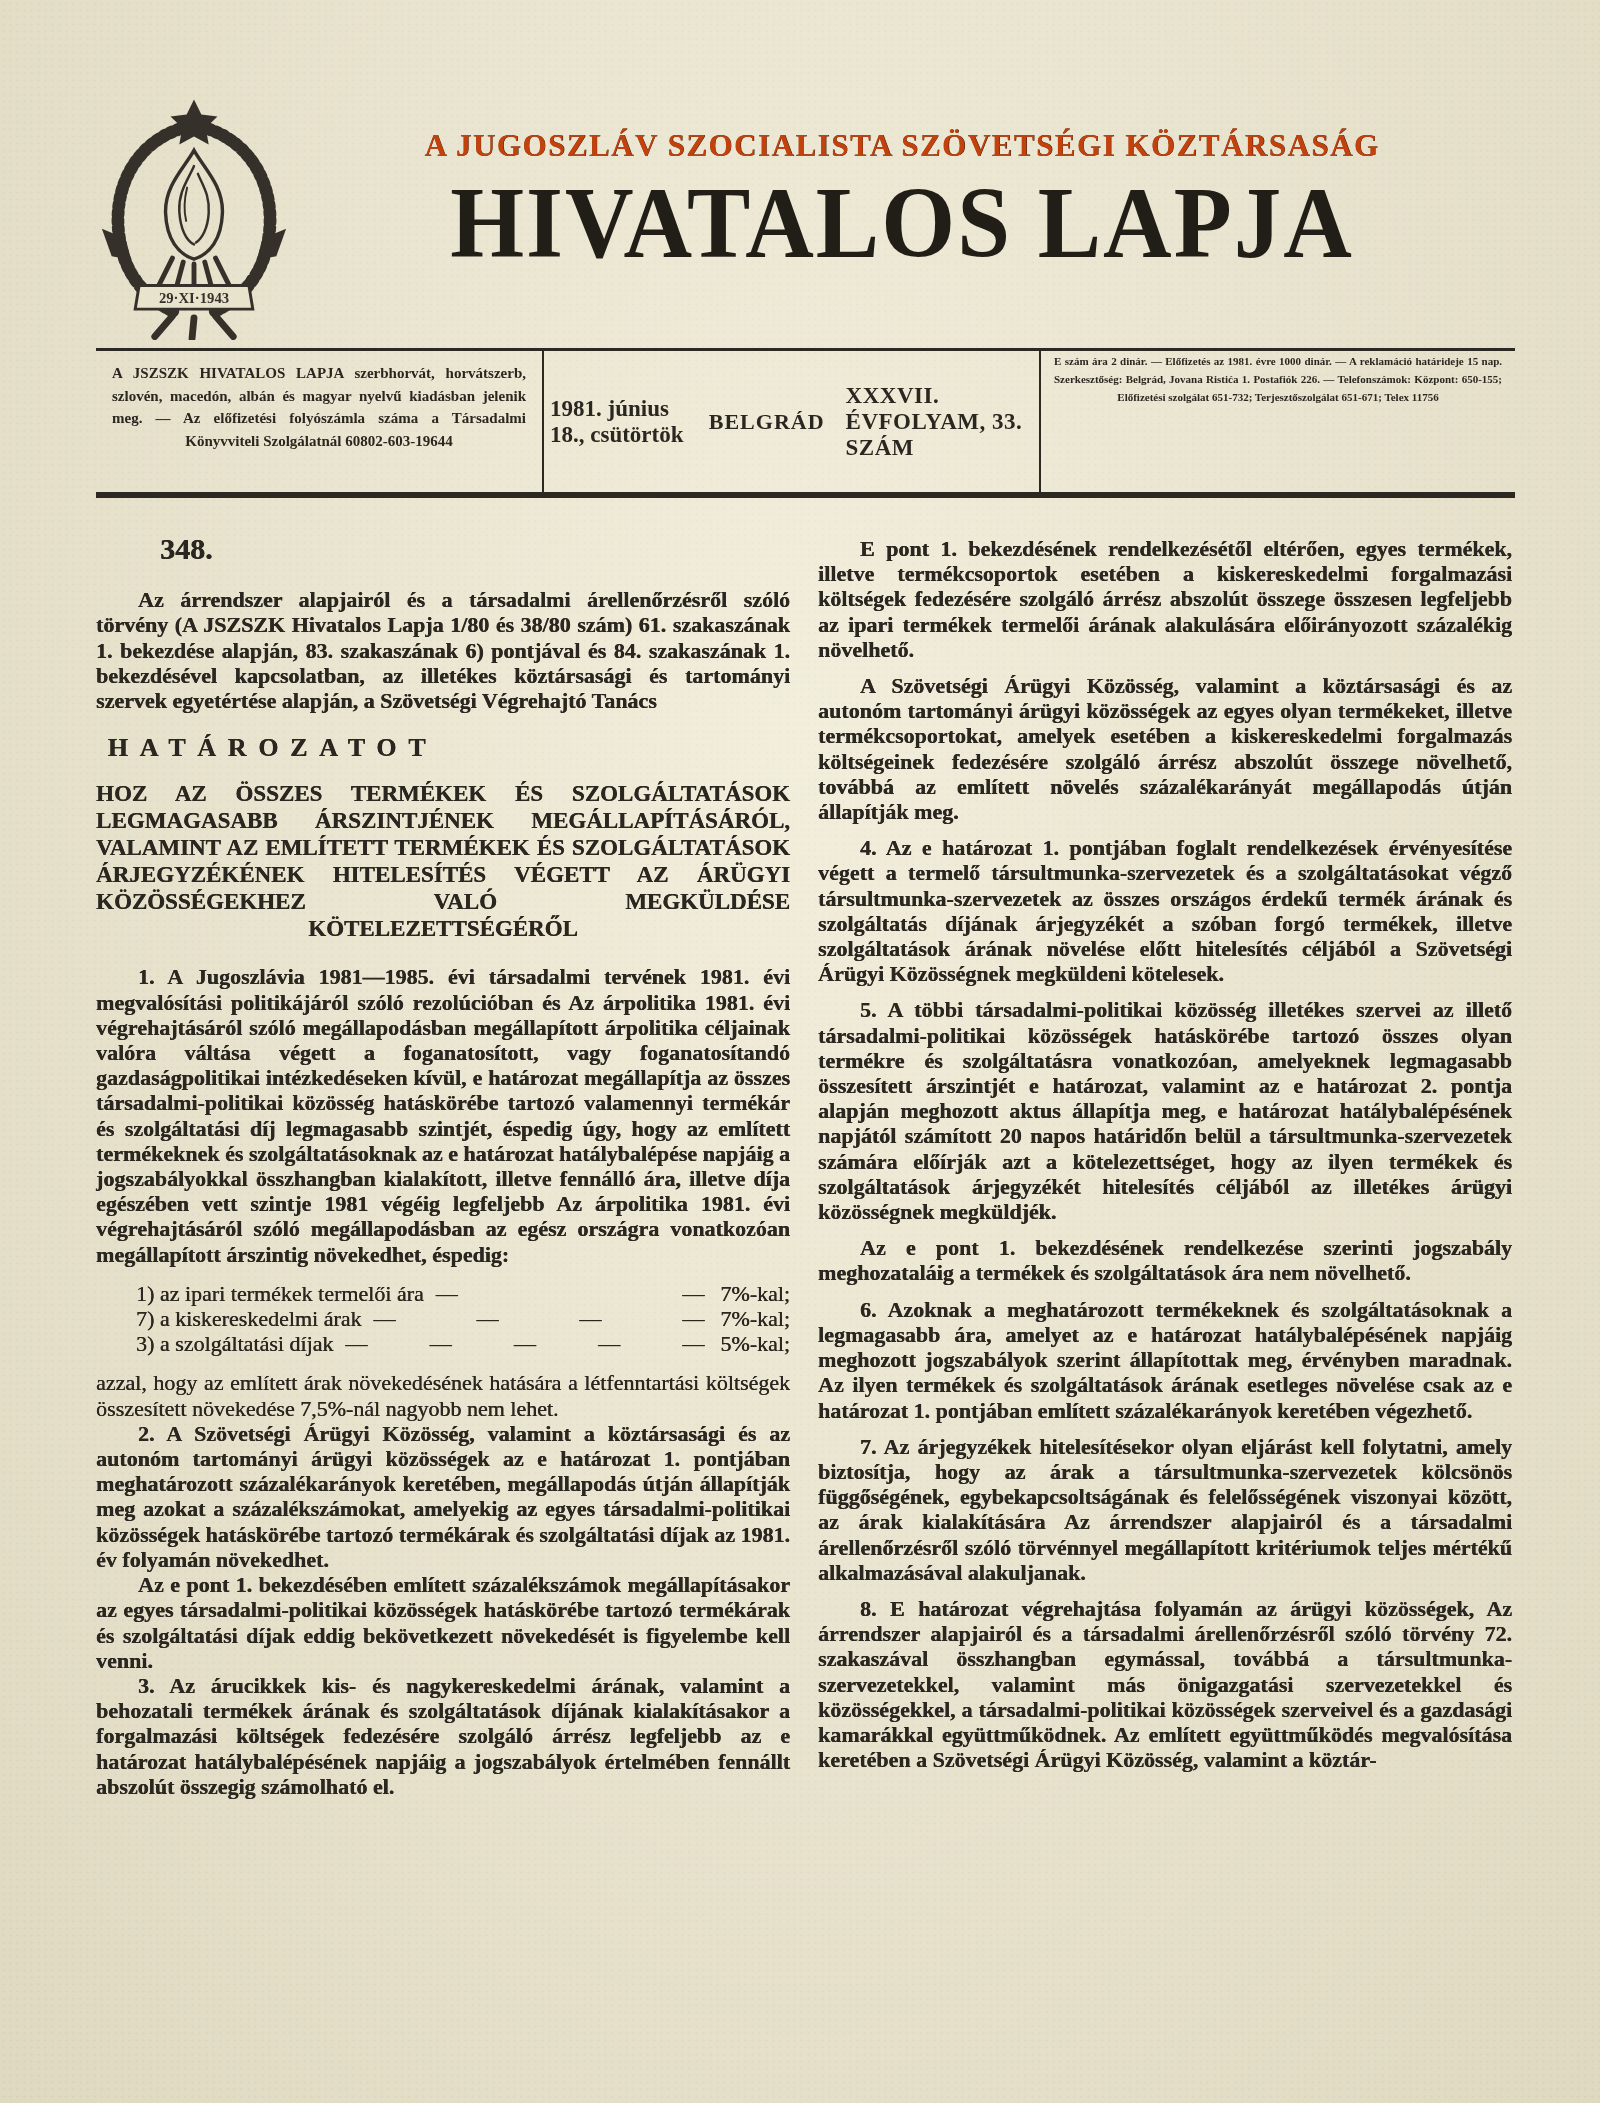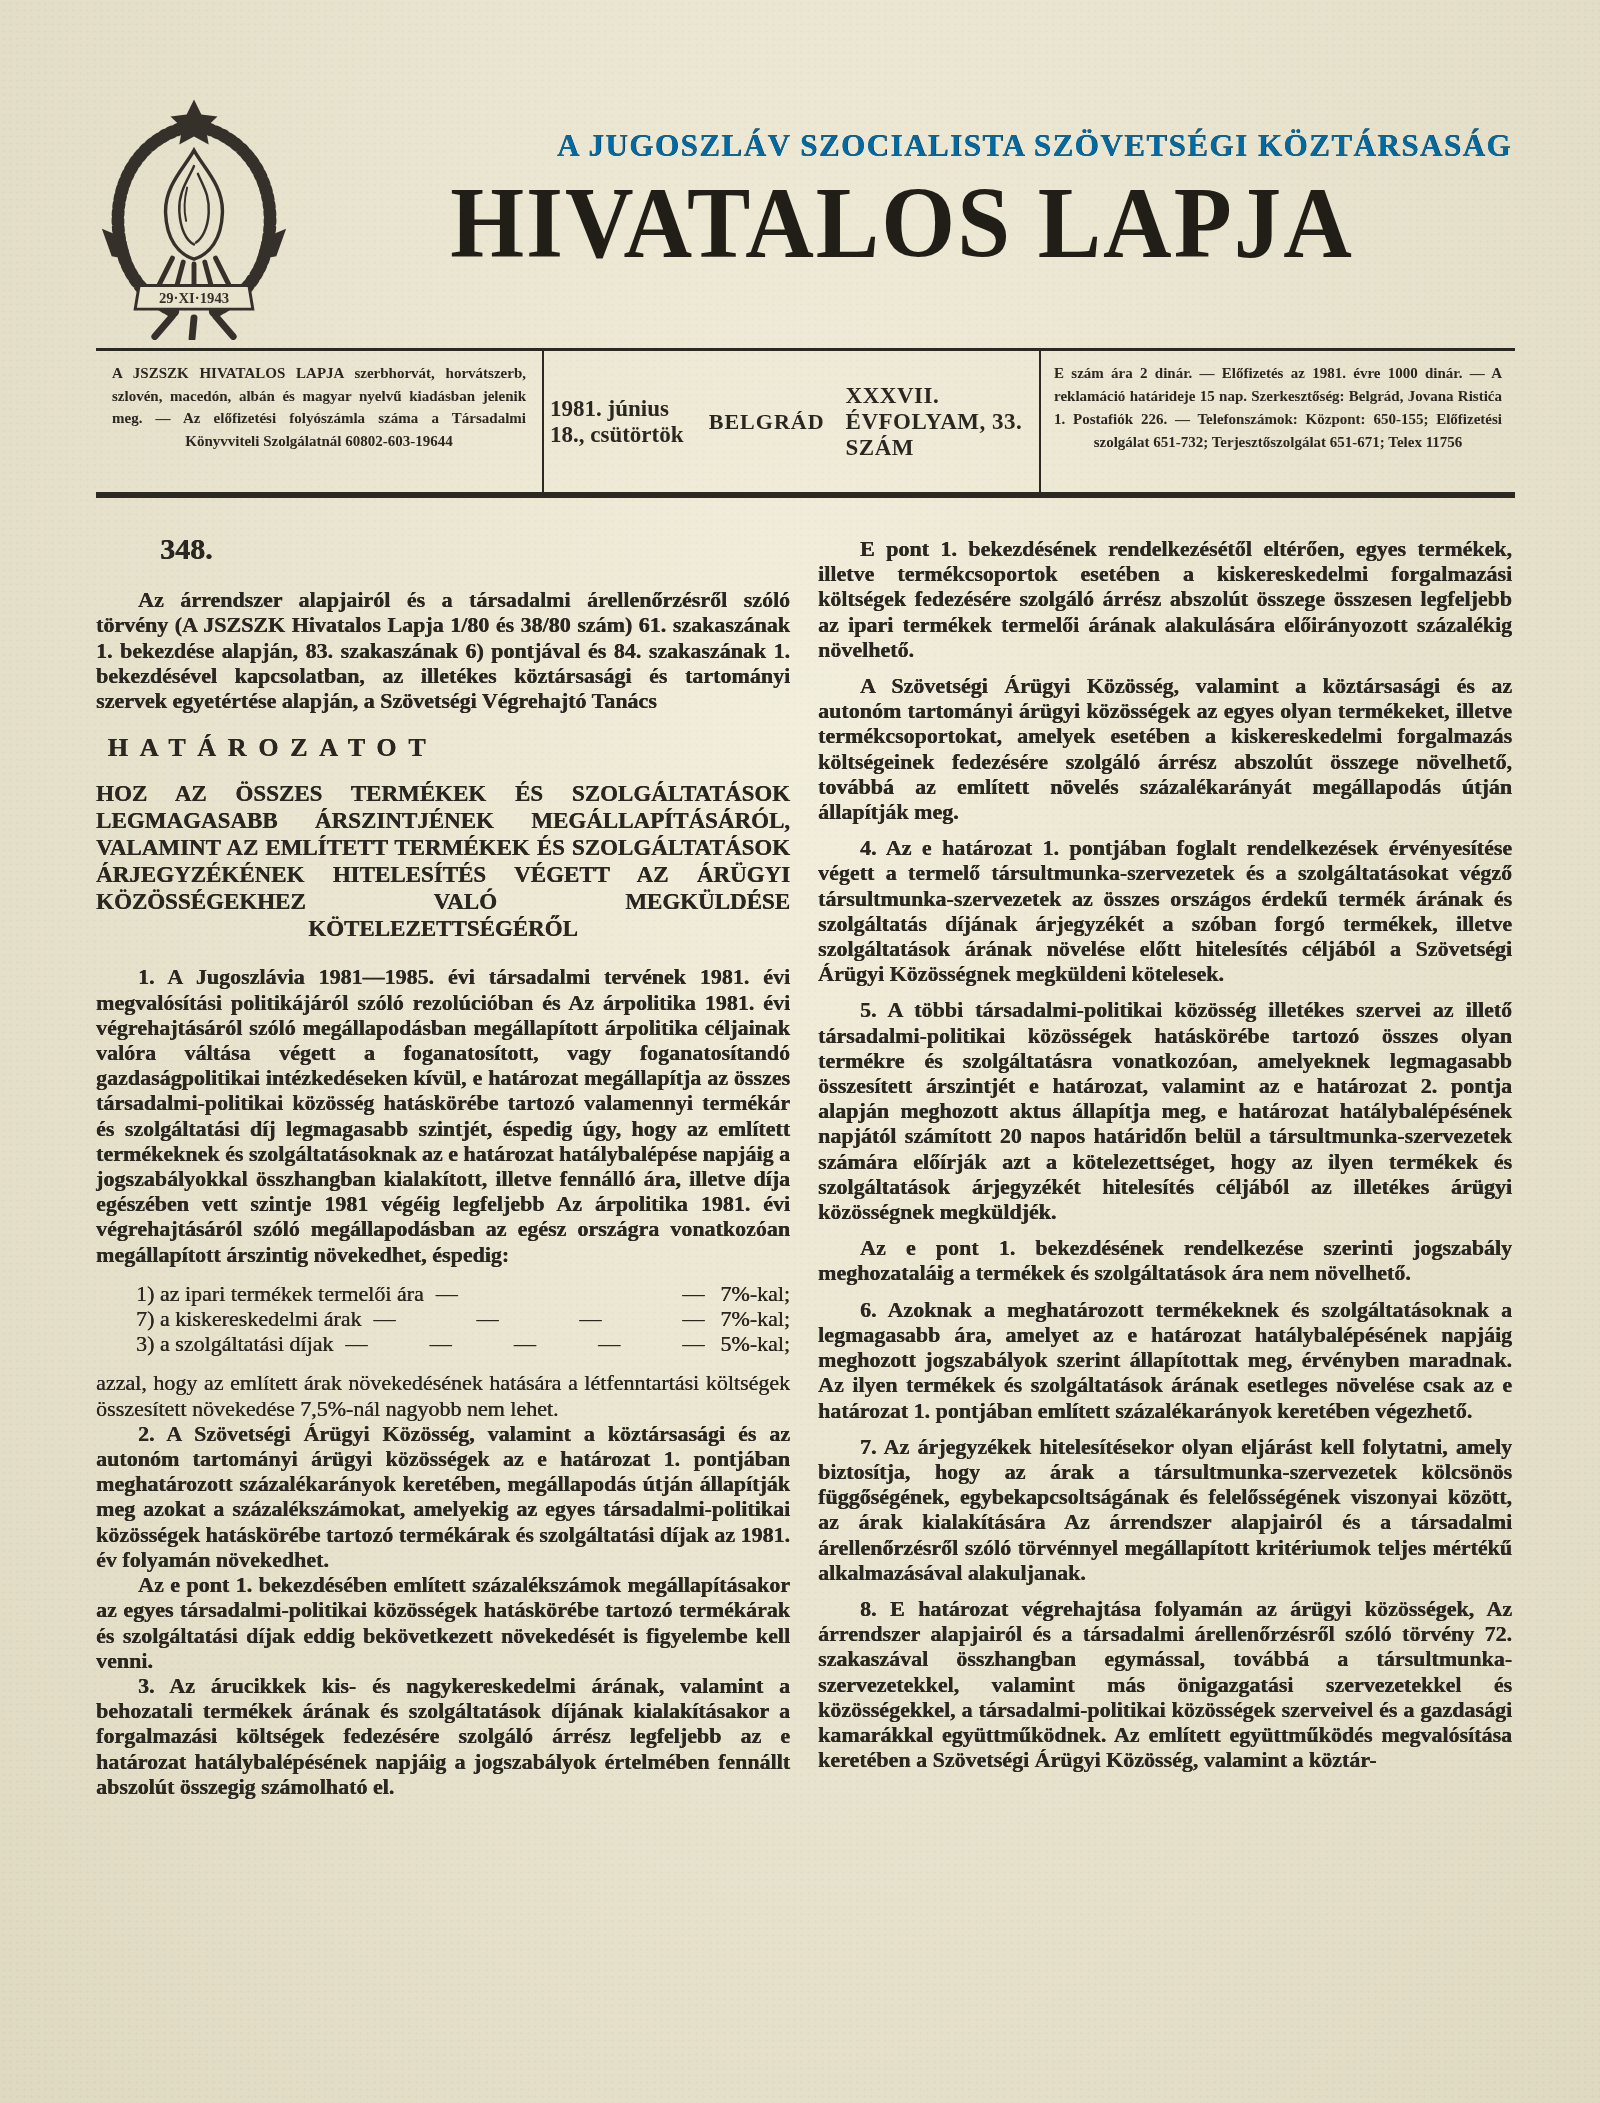--- a/index.html
+++ b/index.html
@@ -16,21 +16,21 @@
     overflow: hidden;
   }
   .page { width: 1600px; height: 2103px; position: relative; }
 
   
   .masthead { display: flex; align-items: flex-start; padding: 92px 88px 0 96px; height: 348px; }
   .emblem { width: 196px; height: 248px; flex: 0 0 auto; }
   .masthead-titles { flex: 1; text-align: center; padding-top: 36px; }
   .supertitle {
     font-size: 31px; font-weight: bold; letter-spacing: 1.5px;
-    color: #0369a1; text-shadow: 0.4px 0 0 #26231d; text-align: right;
+    color: #c2410c; text-shadow: 0.4px 0 0 #26231d;
   }
   .gazette-title {
     font-size: 95px; font-weight: bold; line-height: 1.02;
     margin: 8px 0 0; letter-spacing: 2px; color: #211e18;
     transform: scaleY(1.06); transform-origin: top center;
   }
 
   
   .infobar {
     margin: 0 85px 0 96px;
@@ -47,22 +47,22 @@
   }
   .info-center {
     flex: 1; border-left: 2px solid #2c2822; border-right: 2px solid #2c2822;
     display: flex; flex-direction: row; align-items: center; justify-content: center;
     gap: 21px; padding: 12px 6px;
   }
   .info-date { font-size: 23px; }
   .info-city { font-size: 22px; letter-spacing: 1px; }
   .info-volume { font-size: 23px; letter-spacing: 0.5px; }
   .info-right {
-    width: 474px; padding: 11px 13px 6px;
-    font-size: 15px; line-height: 23px;
+    width: 474px; padding: 1px 13px 6px;
+    font-size: 11px; line-height: 18px;
     text-align: justify; text-align-last: center;
   }
 
   
   .content { display: flex; gap: 28px; margin: 38px 88px 0 96px; }
   .col {
     flex: 1; min-width: 0;
     font-size: 22px; line-height: 25.2px;
     text-align: justify;
     text-shadow: 0.35px 0 0 currentColor;

